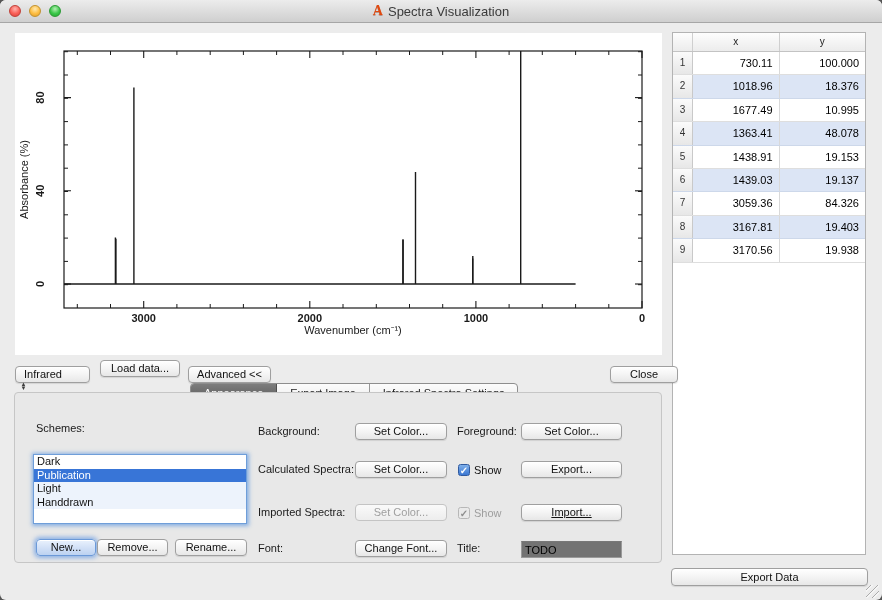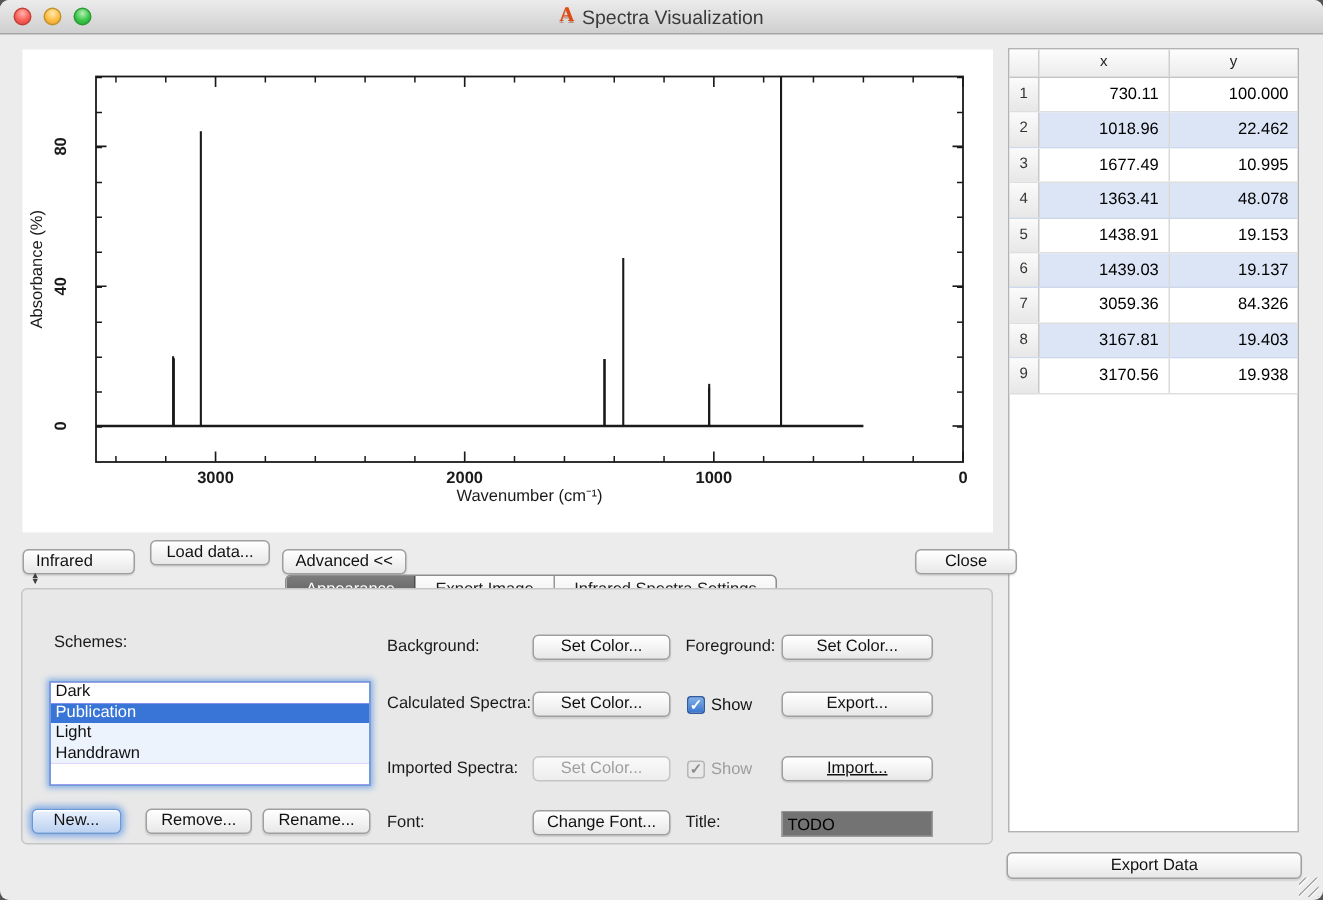--- a/index.html
+++ b/index.html
@@ -67,21 +67,21 @@
   .tab:last-child{border-right:none;}
   .tab.selected{background:linear-gradient(180deg,#7d7d7d,#585858);color:#fff;border-right-color:#4e4e4e;}
   
   .groupbox{
     position:absolute;left:14px;top:392px;width:648px;height:171px;box-sizing:border-box;
     background:#e8e8e8;border:1px solid #c6c6c6;border-radius:4px;
   }
   .lbl{position:absolute;font-size:11px;color:#1a1a1a;line-height:17px;white-space:nowrap;}
   
   .schemes-list{
-    position:absolute;left:33px;top:454px;width:214px;height:70px;box-sizing:border-box;background:#8b5cf6;
+    position:absolute;left:33px;top:454px;width:214px;height:70px;box-sizing:border-box;background:#f9a8d4;
     border:1px solid #6f9ed9;box-shadow:0 0 4px 1.5px rgba(110,160,225,.8);overflow:hidden;
   }
   .scheme-item{height:13.5px;line-height:13.5px;padding-left:3px;font-size:11px;background:#fff;}
   .scheme-item.stripe{background:#edf3fc;}
   .scheme-item.selected{background:#3875d7;color:#fff;}
   
   .checkbox-wrap{position:absolute;display:flex;align-items:center;gap:4px;height:17px;}
   .checkbox{width:12px;height:12px;box-sizing:border-box;border-radius:2.5px;text-align:center;
     font-size:10px;line-height:11px;font-weight:bold;}
   .checkbox.checked{background:linear-gradient(180deg,#7fb0ea 0%,#3a76d1 100%);border:1px solid #2f5aa0;color:#fff;}
@@ -216,21 +216,21 @@
     </div>
     <div class="tbody" id="table-body">
         <div class="trow">
           <div class="rownum">1</div>
           <div class="tcell">730.11</div>
           <div class="tcell">100.000</div>
         </div>
         <div class="trow stripe">
           <div class="rownum">2</div>
           <div class="tcell">1018.96</div>
-          <div class="tcell">22.462</div>
+          <div class="tcell">18.376</div>
         </div>
         <div class="trow">
           <div class="rownum">3</div>
           <div class="tcell">1677.49</div>
           <div class="tcell">10.995</div>
         </div>
         <div class="trow stripe">
           <div class="rownum">4</div>
           <div class="tcell">1363.41</div>
           <div class="tcell">48.078</div>
@@ -284,21 +284,21 @@
 
   <div class="lbl" style="left:36px;top:420px;">Schemes:</div>
   <div class="schemes-list" id="schemes-list">
       <div class="scheme-item">Dark</div>
       <div class="scheme-item selected">Publication</div>
       <div class="scheme-item stripe">Light</div>
       <div class="scheme-item stripe">Handdrawn</div>
       <div class="scheme-item"></div>
       <div class="scheme-item stripe"></div>
     </div>
-  <div class="btn focused" style="left:21px;top:539px;width:60px;">New...</div>
+  <div class="btn focused" style="left:36px;top:539px;width:60px;">New...</div>
   <div class="btn" style="left:97px;top:539px;width:71px;">Remove...</div>
   <div class="btn" style="left:175px;top:539px;width:72px;">Rename...</div>
 
   <div class="lbl" style="left:258px;top:423px;">Background:</div>
   <div class="btn" style="left:355px;top:423px;width:92px;">Set Color...</div>
   <div class="lbl" style="left:457px;top:423px;">Foreground:</div>
   <div class="btn" style="left:521px;top:423px;width:101px;">Set Color...</div>
 
   <div class="lbl" style="left:258px;top:461px;">Calculated Spectra:</div>
   <div class="btn" style="left:355px;top:461px;width:92px;">Set Color...</div>

